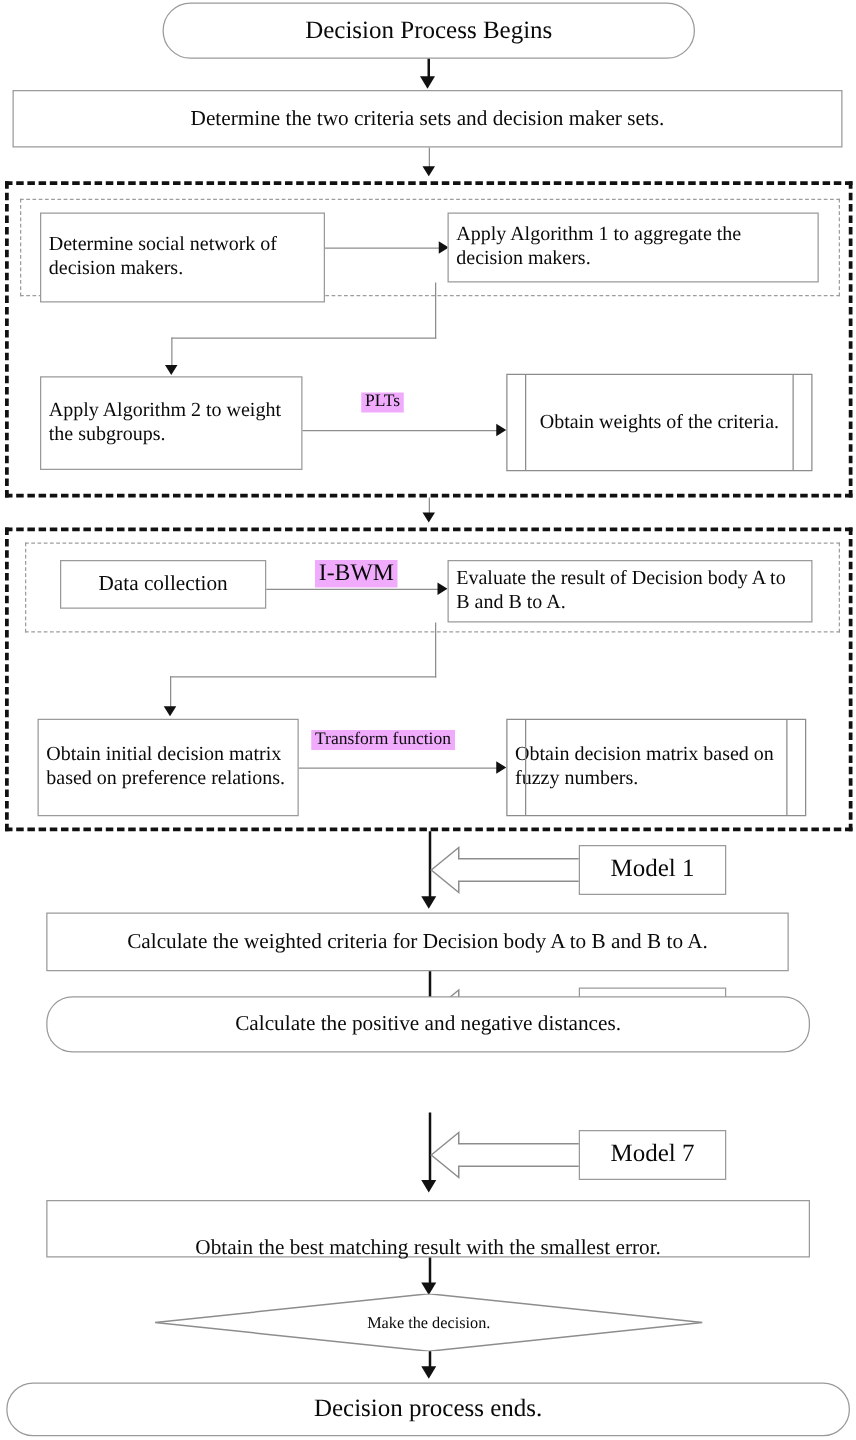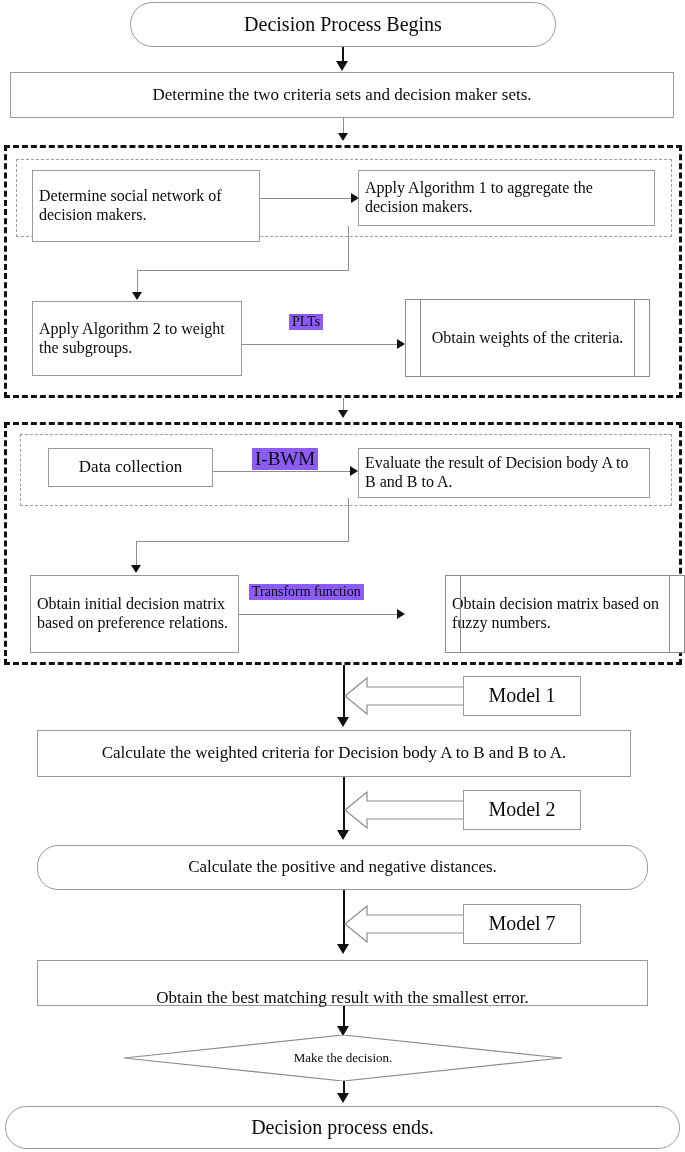--- a/index.html
+++ b/index.html
@@ -56,21 +56,21 @@
   .blockarrow{position:absolute;}
   .blockarrow svg{display:block;overflow:visible;}
 
   
   .diamond{position:absolute;}
   .diamond svg{display:block;}
   .diamond .dlabel{position:absolute;left:0;right:0;top:50%;
       transform:translateY(-50%);text-align:center;}
 
   
-  .edgelabel{position:absolute;background:#8b5cf6;padding:0 3px;white-space:nowrap;}
+  .edgelabel{position:absolute;background:#f0abfc;padding:0 3px;white-space:nowrap;}
 </style>
 </head>
 <body>
 
 <div id="canvas">
 
   <div class="node stadium" style="left:130px;top:2px;width:426px;height:45px;">
     <span class="txt" style="font-size:20px;">Decision Process Begins</span>
   </div>
 
@@ -139,21 +139,21 @@
   <div class="arrow-down small" style="left:131px;top:565px;"></div>
 
   <div class="node rect" style="left:30px;top:575px;width:209px;height:78px;">
     <span class="txt" style="font-size:16px;">Obtain initial decision matrix based on preference relations.</span>
   </div>
 
   <div class="hline-thin" style="left:239px;top:614px;width:161px;"></div>
   <div class="arrow-right" style="left:397px;top:609px;"></div>
   <div class="edgelabel" style="left:249px;top:584px;font-size:14px;">Transform function</div>
 
-  <div class="node predef" style="left:405px;top:575px;width:240px;height:78px;margin-left:40px;">
+  <div class="node predef" style="left:405px;top:575px;width:240px;height:78px;">
     <span class="txt" style="font-size:16px;">Obtain decision matrix based on fuzzy numbers.</span>
   </div>
 
   <div class="vline" style="left:343px;top:665px;height:57px;"></div>
   <div class="arrow-down" style="left:337px;top:717px;"></div>
 
   <div class="blockarrow" style="left:345px;top:675px;width:120px;height:42px;">
     <svg width="120" height="42" viewBox="0 0 120 42">
       <polygon points="0,21 22,3 22,12 120,12 120,30 22,30 22,39" fill="#ffffff" stroke="#8d8d8d" stroke-width="1.2"></polygon>
     </svg>
@@ -171,21 +171,21 @@
 
   <div class="blockarrow" style="left:345px;top:789px;width:120px;height:42px;">
     <svg width="120" height="42" viewBox="0 0 120 42">
       <polygon points="0,21 22,3 22,12 120,12 120,30 22,30 22,39" fill="#ffffff" stroke="#8d8d8d" stroke-width="1.2"></polygon>
     </svg>
   </div>
   <div class="node rect" style="left:463px;top:790px;width:118px;height:40px;">
     <span class="txt" style="font-size:20px;">Model 2</span>
   </div>
 
-  <div class="node rect" style="left:37px;top:845px;width:611px;height:45px;border-radius:21px;">
+  <div class="node rect" style="left:37px;top:797px;width:611px;height:45px;border-radius:21px;">
     <span class="txt" style="font-size:17px;">Calculate the positive and negative distances.</span>
   </div>
 
   <div class="vline" style="left:343px;top:890px;height:57px;"></div>
   <div class="arrow-down" style="left:337px;top:944px;"></div>
 
   <div class="blockarrow" style="left:345px;top:903px;width:120px;height:42px;">
     <svg width="120" height="42" viewBox="0 0 120 42">
       <polygon points="0,21 22,3 22,12 120,12 120,30 22,30 22,39" fill="#ffffff" stroke="#8d8d8d" stroke-width="1.2"></polygon>
     </svg>

